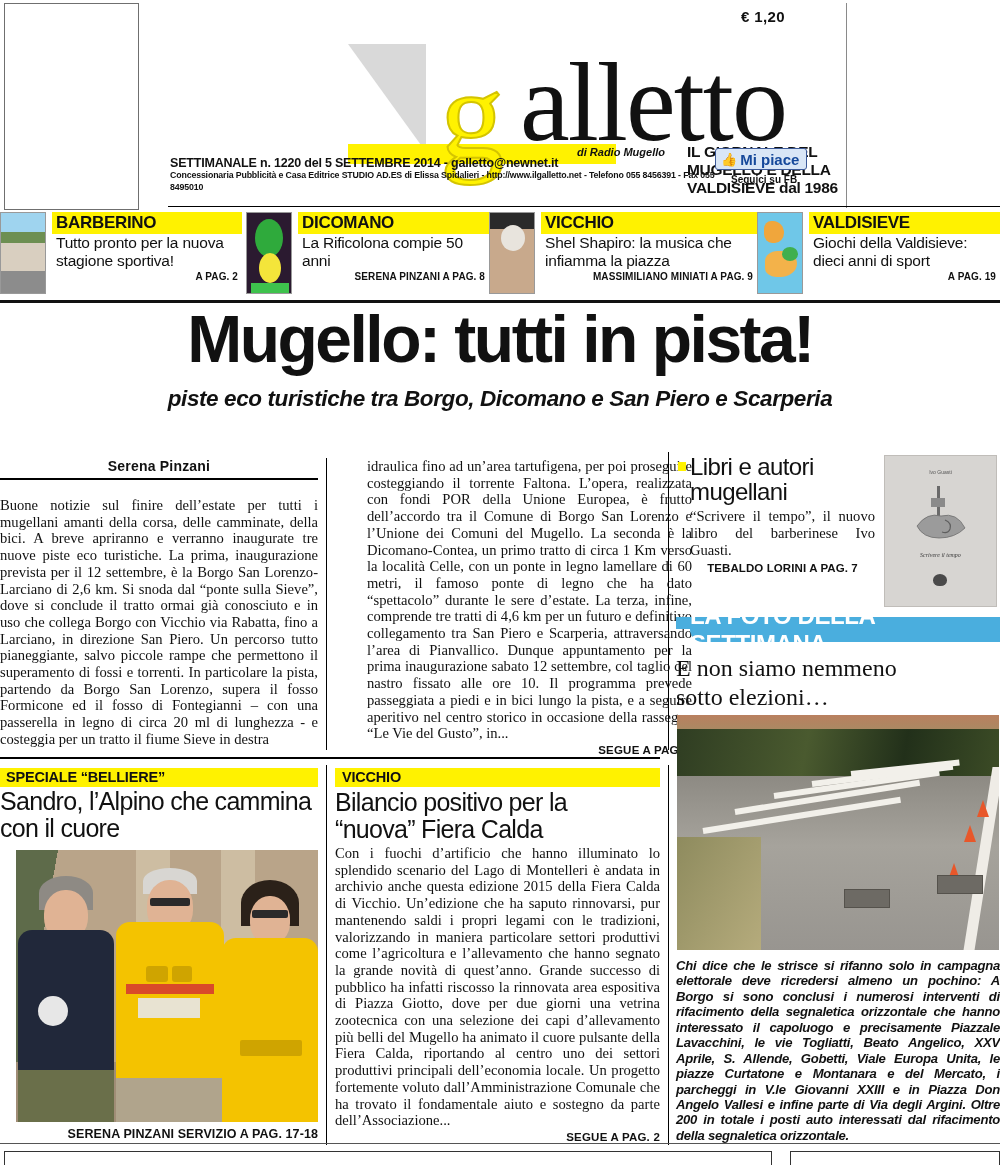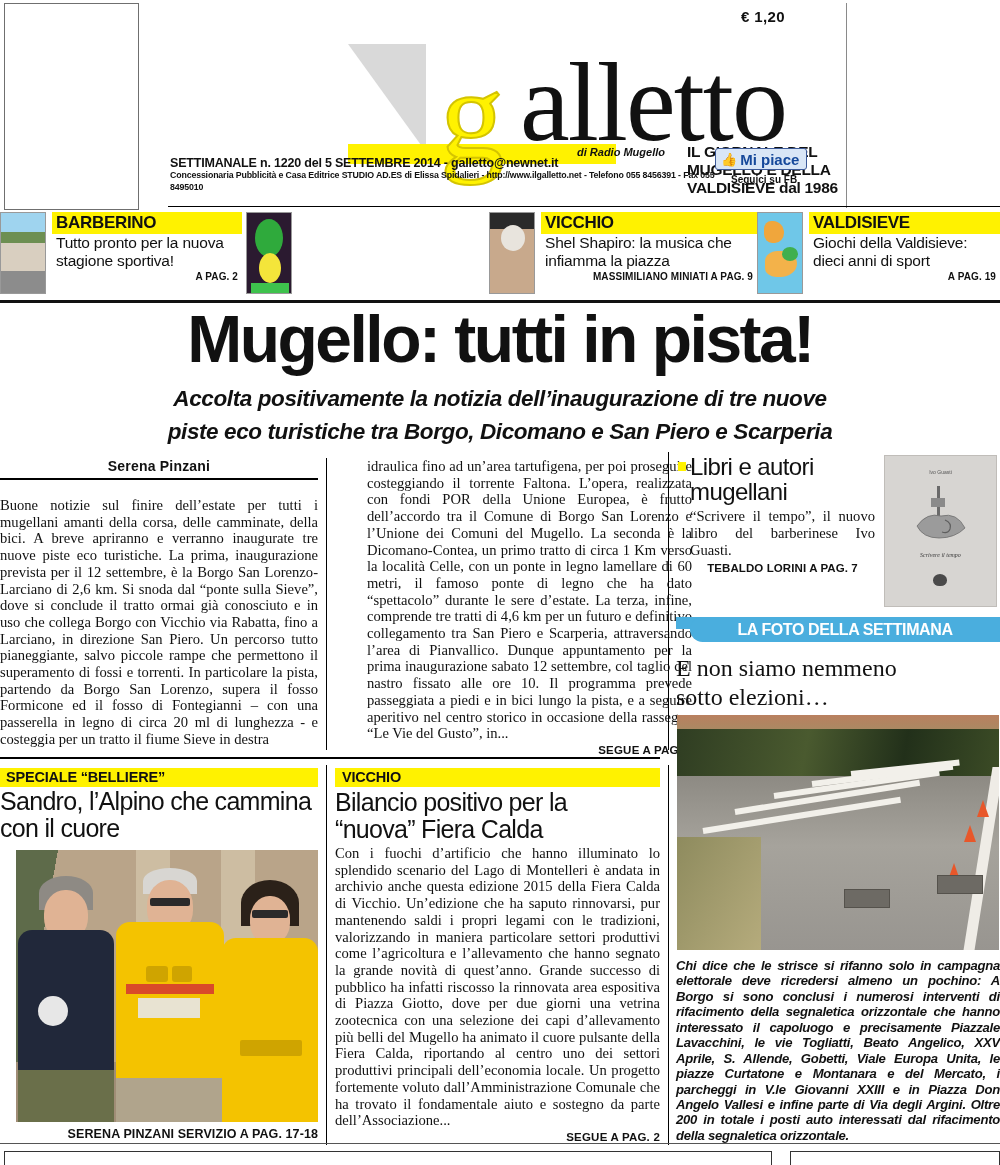--- a/index.html
+++ b/index.html
@@ -104,21 +104,21 @@
   #book{left:884px;top:455px;width:111px;height:150px;background:#d7d5d2;border:1px solid #c0bdb9;}
   #book-author{position:absolute;left:0;top:13px;width:100%;text-align:center;font-size:5px;color:#555;}
   #book-art{position:absolute;left:26px;top:30px;width:60px;height:58px;}
   #book-title{position:absolute;left:0;top:96px;width:100%;text-align:center;font-size:6px;
       font-style:italic;color:#3b3b3b;font-family:"Liberation Serif",serif;}
   #book-logo{position:absolute;left:48px;top:118px;width:14px;height:12px;background:#4a4a4a;
       border-radius:50% 50% 45% 45%;}
 
   
   #foto-banner{left:690px;top:617px;width:310px;height:25px;background:#4aaede;
-      border-radius:13px 0 0 13px;color:#fff;font-size:16px;font-weight:bold;
+      border-radius:13px 0 0 13px;color:#fff;font-size:24px;font-weight:bold;
       letter-spacing:-.4px;display:flex;align-items:center;justify-content:center;}
   #foto-tab{left:676px;top:617px;width:26px;height:12px;background:#4aaede;}
   #foto-title{left:676px;top:654px;width:324px;text-align:left;
       font-family:Liberation Serif, serif;font-size:24px;line-height:1.22;}
   #foto-img{left:677px;top:715px;width:322px;height:235px;overflow:hidden;}
   #foto-cap{left:676px;top:958px;width:324px;font-size:13.1px;font-weight:bold;
       font-style:italic;line-height:1.18;text-align:justify;letter-spacing:-.25px;}
 
   
   .pw-sky{position:absolute;left:0;top:0;width:100%;height:18%;
@@ -218,20 +218,25 @@
   </div>
 
   <div class="teaser" style="left:246px;width:243px;">
     <div class="thumb">
       <div class="th-dicomano" style="width:100%;height:100%;position:relative;">
         <div class="th-dic-a"></div>
           <div class="th-dic-b"></div>
           <div class="th-dic-c"></div>
       </div>
     </div>
+    <div class="body">
+      <div class="kicker">DICOMANO</div>
+      <div class="sub">La Rificolona compie 50 anni</div>
+      <div class="ref">SERENA PINZANI A PAG. 8</div>
+    </div>
   </div>
 
   <div class="teaser" style="left:489px;width:268px;">
     <div class="thumb">
       <div class="th-vicchio" style="width:100%;height:100%;position:relative;">
         <div class="th-vic-h"></div>
       </div>
     </div>
     <div class="body">
       <div class="kicker">VICCHIO</div>
@@ -252,21 +257,20 @@
       <div class="kicker">VALDISIEVE</div>
       <div class="sub">Giochi della Valdisieve: dieci anni di sport</div>
       <div class="ref">A PAG. 19</div>
     </div>
   </div>
 </div>
 
 <div class="abs" id="hl-rule-top"></div>
 <h1 class="abs" id="headline" style="margin:0;">Mugello: tutti in pista!</h1>
 <div class="abs" id="subhead">
-  <div>Accolta positivamente la notizia dell’inaugurazione di tre nuove</div>
   <div>piste eco turistiche tra Borgo, Dicomano e San Piero e Scarperia</div>
 </div>
 
 <div class="abs" id="byline">Serena Pinzani</div>
 <div class="abs" id="byline-rule"></div>
 
 <div class="col" id="col1">
   <p>Buone notizie sul finire dell’estate per tutti i mugellani amanti della corsa, delle camminate, della bici. A breve apriranno e verranno inaugurate tre nuove piste eco turistiche. La prima, inaugurazione prevista per il 12 settembre, è la Borgo San Lorenzo-Larciano di 2,6 km. Si snoda dal “ponte sulla Sieve”, dove si conclude il tratto ormai già conosciuto e in uso che collega Borgo con Vicchio via Rabatta, fino a Larciano, in direzione San Piero. Un percorso tutto pianeggiante, salvo piccole rampe che permettono il superamento di fossi e torrenti. In particolare la pista, partendo da Borgo San Lorenzo, supera il fosso Formicone ed il fosso di Fontegianni – con una passerella in legno di circa 20 ml di lunghezza - e costeggia per un tratto il fiume Sieve in destra</p>
 </div>
 

